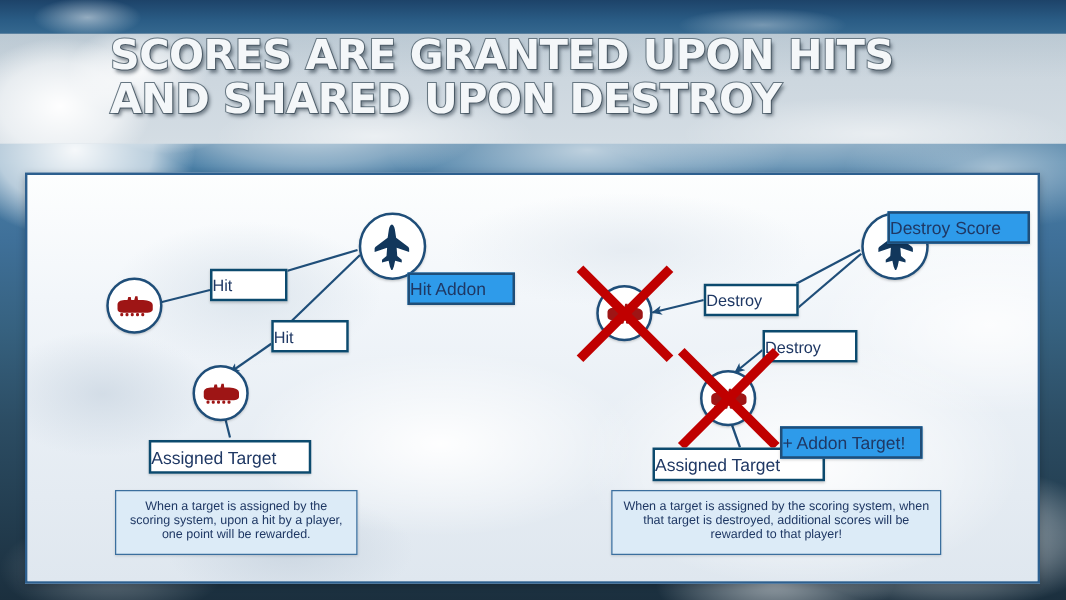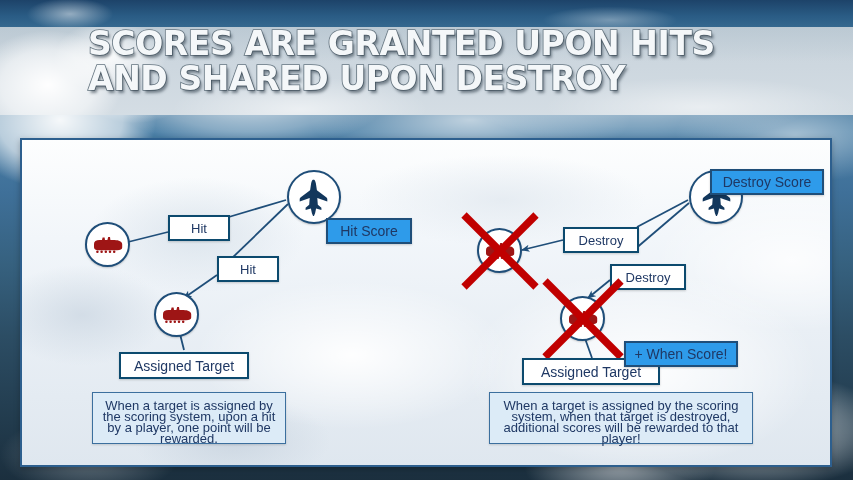--- a/index.html
+++ b/index.html
@@ -139,21 +139,21 @@
     box-shadow: 0 1px 2px rgba(0,0,0,.2);
   }
   .node svg { position: static; }
 
   
   .lbl {
     position: absolute;
     box-sizing: border-box;
     display: flex;
     align-items: center;
-    justify-content: center;
+    justify-content: flex-start;
     border: 2px solid #0c4a6e;
     background: #ffffff;
     color: #1f3864;
     font-size: 13px;
     line-height: 1;
     white-space: nowrap;
     box-shadow: 0 1px 2px rgba(0,0,0,.18);
   }
   .lbl.bold { font-weight: normal; font-size: 14px; }
   .lbl.score {
@@ -163,21 +163,21 @@
     border-color: #1f4e79;
   }
 
   
   .caption {
     position: absolute;
     box-sizing: border-box;
     border: 1px solid #3b6f9e;
     background: #dcebf7;
     color: #1f3864;
-    font-size: 13px;
+    font-size: 10px;
     line-height: 11px;
     text-align: center;
     padding: 7px 8px;
     box-shadow: 0 1px 2px rgba(0,0,0,.15);
   }
 
   .redx { position: absolute; }
 </style>
 </head>
 <body>
@@ -234,21 +234,21 @@
 
       <div class="node" style="left:265px; top:30px; width:54px; height:54px;">
         <svg width="40" height="38" viewBox="0 0 40 38">
           <g fill="#12375c">
             <path d="M19.3,1.5 c1.3,0 2.2,1.6 2.6,4.1 l1.0,6.6 l9.3,7.0 c0.8,0.6 1.1,1.2 1.1,2.1 l0,2.2 l-10.0,-3.4 l0.5,6.6 l3.6,3.0 l0,2.3 l-5.3,-1.4 l-1.0,4.6 l-1.6,3.9 l-1.6,-3.9 l-1.0,-4.6 l-5.3,1.4 l0,-2.3 l3.6,-3.0 l0.5,-6.6 l-10.0,3.4 l0,-2.2 c0,-0.9 0.3,-1.5 1.1,-2.1 l9.3,-7.0 l1.0,-6.6 c0.4,-2.5 1.3,-4.1 2.6,-4.1 z"></path>
           </g>
         </svg>
       </div>
 
       <div class="lbl score" style="left:304px; top:214px; width:86px; height:26px; top:78px;">
-        <span>Hit Score</span>
+        <span>Hit Addon</span>
       </div>
 
       <div class="node" style="left:63px; top:82px; width:45px; height:45px;">
         <svg width="32" height="20" viewBox="0 0 32 20">
           <g fill="#9e1515">
             <path d="M2,9 C2,6.4 4.0,5.2 7.5,5.0 L10,5.0 L10.6,2.6 L12.6,2.6 L13.0,5.0 L15.4,5.0 L16.2,2.0 L18.0,2.0 L18.4,5.0 L22.5,5.0 C27.0,5.2 30.2,6.6 30.2,9.2 L30.2,12.4 C30.2,14.2 28.4,15.2 25.0,15.2 L6.6,15.2 C3.5,15.2 2,14.2 2,12.2 Z"></path>
             <rect x="4.2" y="15.4" width="2.4" height="2.6" rx="1"></rect>
             <rect x="8.4" y="15.4" width="2.4" height="2.6" rx="1"></rect>
             <rect x="12.6" y="15.4" width="2.4" height="2.6" rx="1"></rect>
             <rect x="16.8" y="15.4" width="2.4" height="2.6" rx="1"></rect>
@@ -342,21 +342,21 @@
           <line x1="5" y1="5" x2="81" y2="81"></line>
           <line x1="81" y1="5" x2="5" y2="81"></line>
         </g>
       </svg>
 
       <div class="lbl bold" style="left:500px; top:218px; width:138px; height:27px;">
         <span>Assigned Target</span>
       </div>
 
       <div class="lbl score" style="left:602px; top:201px; width:114px; height:26px;">
-        <span>+ When Score!</span>
+        <span>+ Addon Target!</span>
       </div>
 
       <div class="caption" style="left:467px; top:252px; width:264px; height:52px;">
         <span>When a target is assigned by the scoring system, when that target is destroyed, additional scores will be rewarded to that player!</span>
       </div>
 
     </div>
   </div>
 </div>
 

